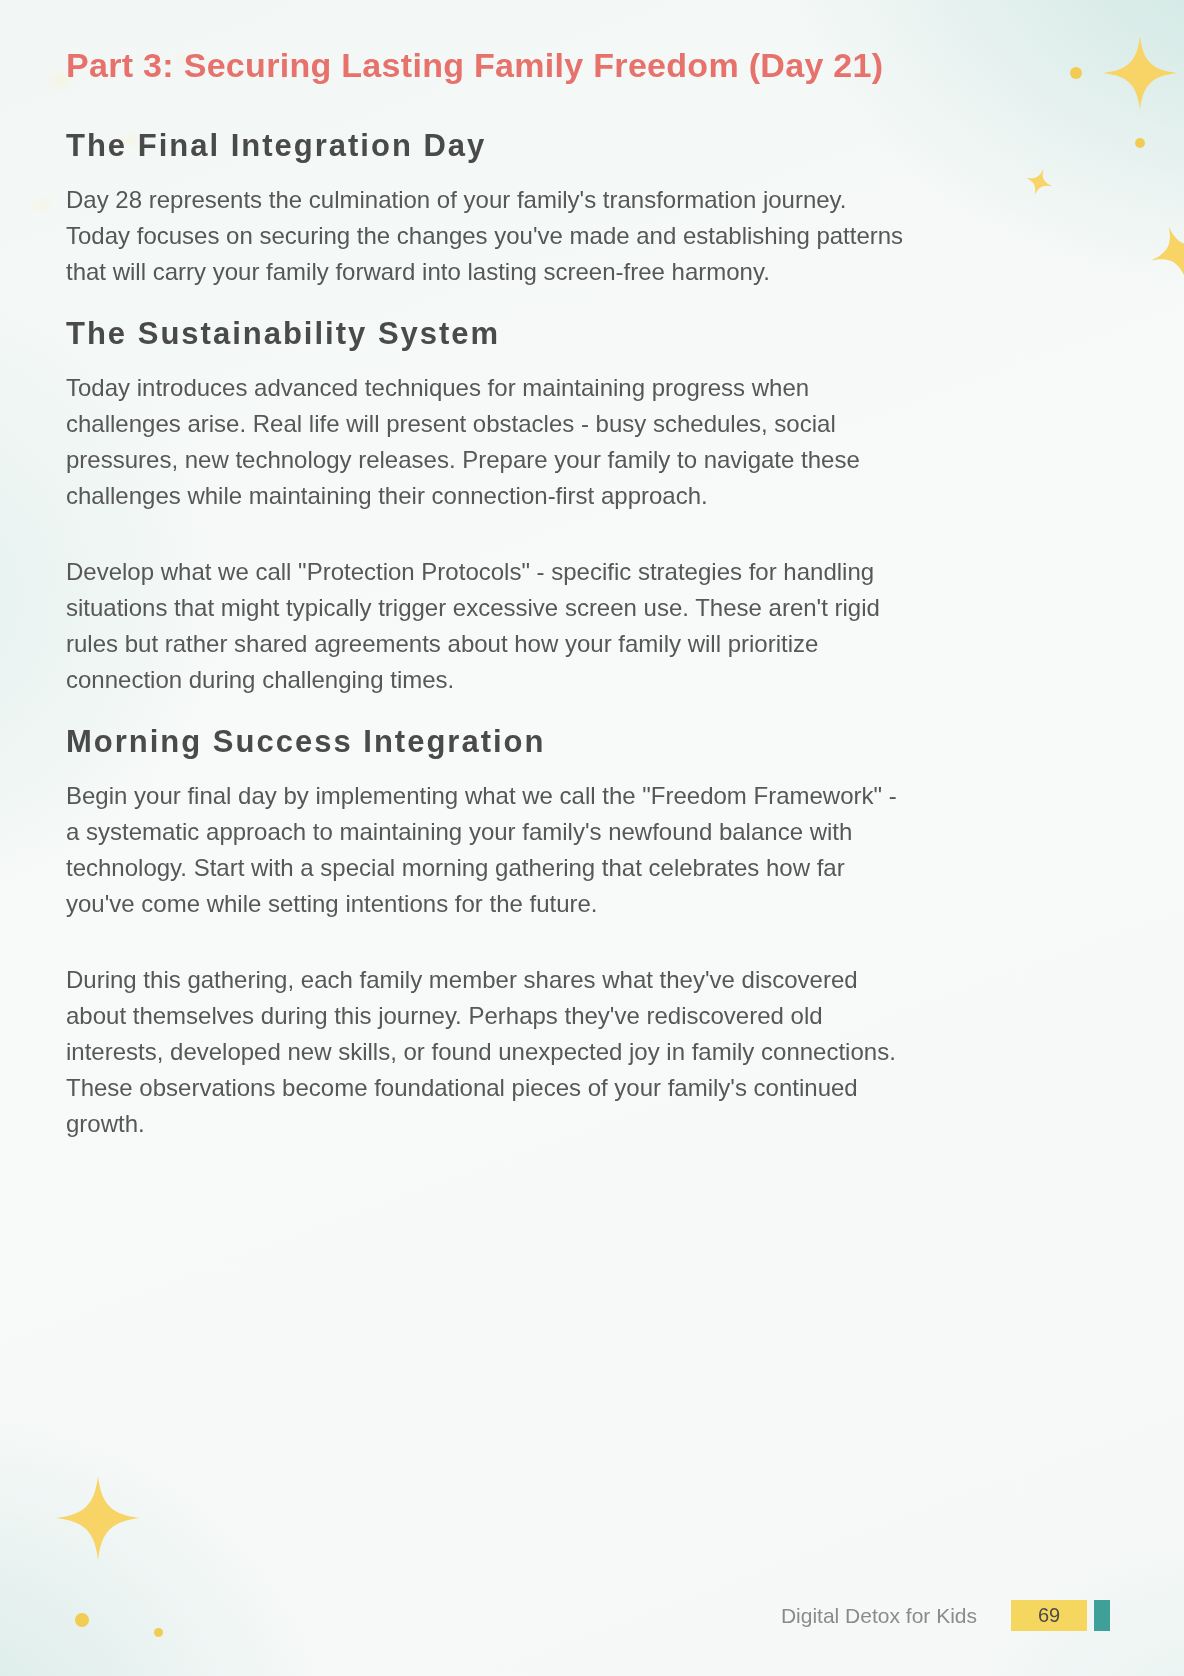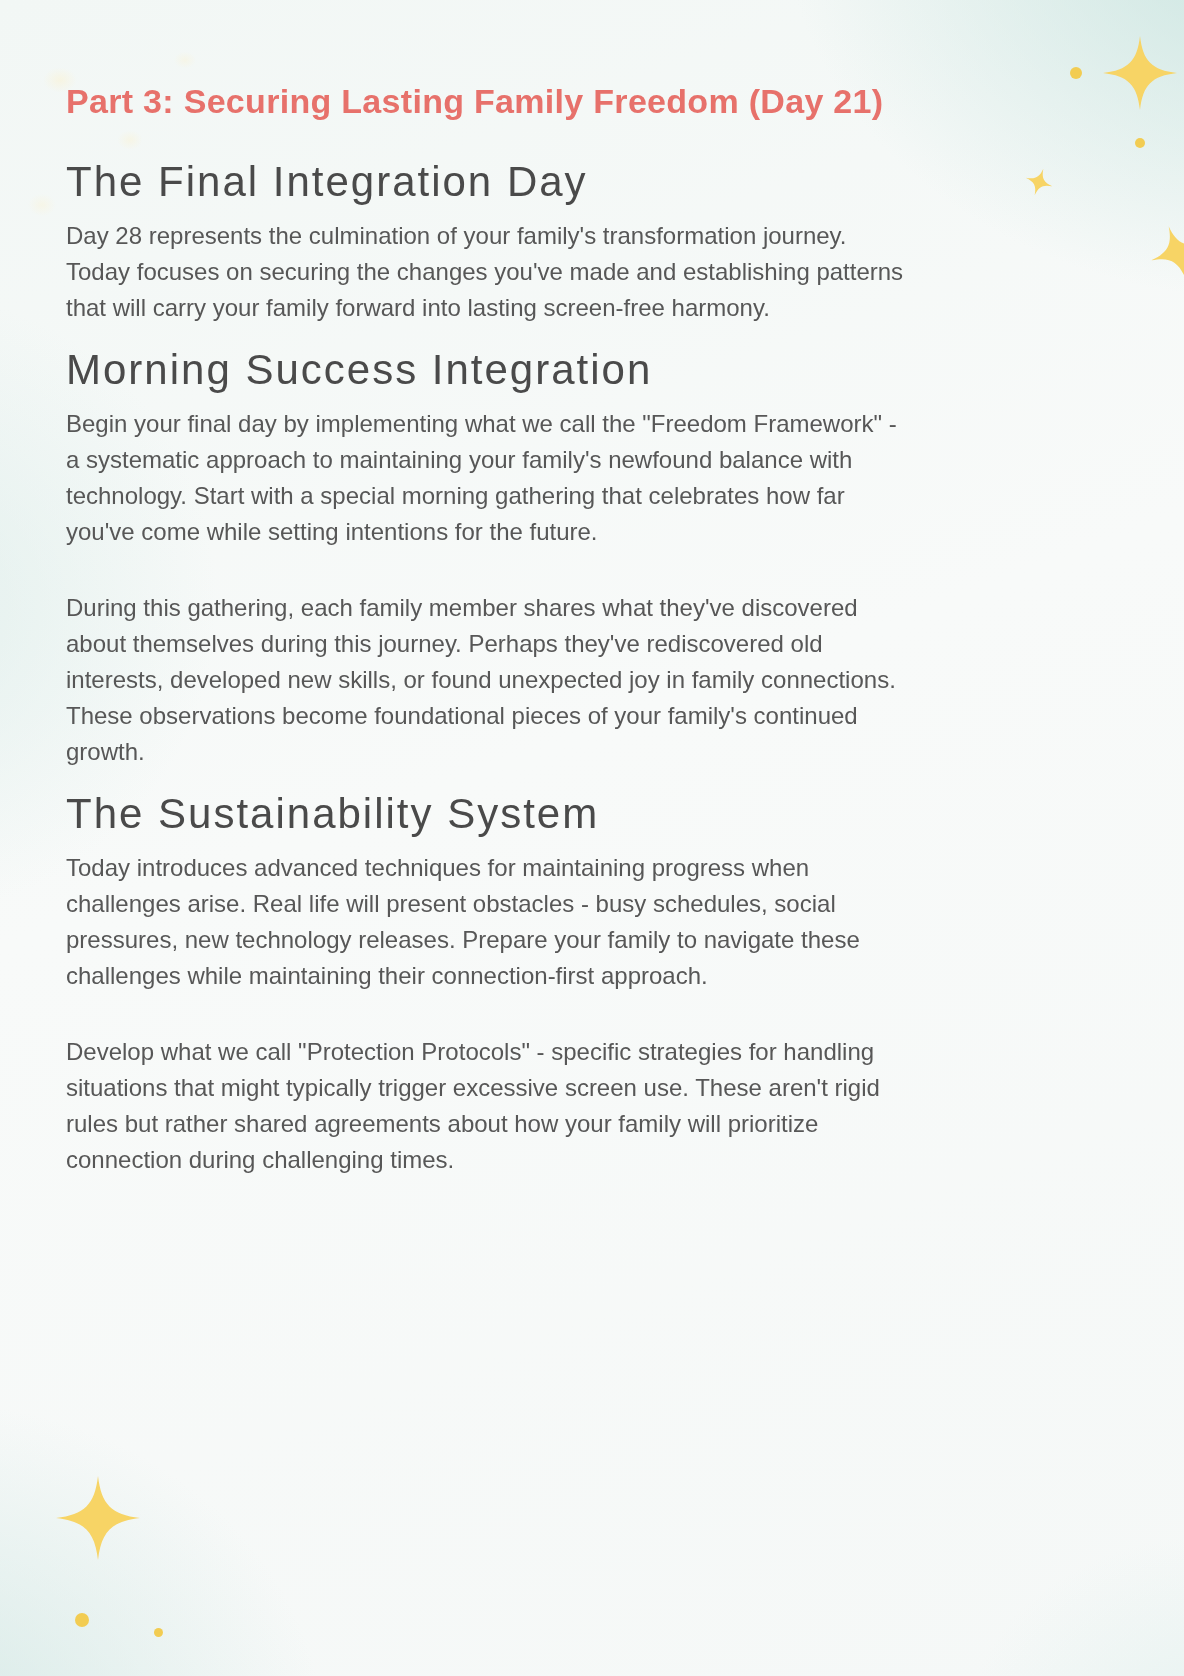--- a/index.html
+++ b/index.html
@@ -15,36 +15,36 @@
       radial-gradient(20px 16px at 42px 205px, rgba(250,242,210,0.40), transparent 70%),
       radial-gradient(16px 12px at 185px 60px, rgba(250,242,210,0.40), transparent 70%),
       radial-gradient(900px 700px at 108% -5%,  rgba(198,227,222,0.95), rgba(198,227,222,0) 55%),
       radial-gradient(520px 520px at -8% 36%,   rgba(211,233,229,0.55), rgba(211,233,229,0) 60%),
       radial-gradient(720px 620px at -6% 104%,  rgba(204,229,225,0.75), rgba(204,229,225,0) 55%),
       radial-gradient(420px 320px at 103% 103%, rgba(222,239,236,0.60), rgba(222,239,236,0) 60%),
       linear-gradient(160deg, #f2f7f5 0%, #f8faf9 45%, #f5f8f7 100%);
   }
   .content {
     position: relative;
-    padding: 82px 66px 0 66px;
+    padding: 46px 66px 0 66px;
     width: 956px;
   }
   .part-title {
     margin: 0 0 58px 0;
     font-size: 34px;
     line-height: 38px;
     font-weight: bold;
     letter-spacing: 0.3px;
     color: #E7716B;
   }
   .section-heading {
     margin: -14px 0 18px 0;
-    font-size: 42px;
+    font-size: 31px;
     line-height: 36px;
-    font-weight: normal;
+    font-weight: bold;
     letter-spacing: 2px;
     color: #4A4A4A;
   }
   .body-para {
     margin: 0 0 40px 0;
     font-size: 24px;
     line-height: 36px;
     color: #575757;
     white-space: pre-line;
   }
@@ -105,39 +105,44 @@
     <h1 class="part-title">Part 3: Securing Lasting Family Freedom (Day 21)</h1>
 
     <section>
       <h2 class="section-heading">The Final Integration Day</h2>
       <p class="body-para">Day 28 represents the culmination of your family's transformation journey.
 Today focuses on securing the changes you've made and establishing patterns
 that will carry your family forward into lasting screen-free harmony.</p>
     </section>
 
     <section>
+      <h2 class="section-heading">The Sustainability System</h2>
+      <p class="body-para">Today introduces advanced techniques for maintaining progress when
+challenges arise. Real life will present obstacles - busy schedules, social
+pressures, new technology releases. Prepare your family to navigate these
+challenges while maintaining their connection-first approach.</p>
+      <p class="body-para">Develop what we call "Protection Protocols" - specific strategies for handling
+situations that might typically trigger excessive screen use. These aren't rigid
+rules but rather shared agreements about how your family will prioritize
+connection during challenging times.</p>
+    </section>
+
+    <section>
       <h2 class="section-heading">Morning Success Integration</h2>
       <p class="body-para">Begin your final day by implementing what we call the "Freedom Framework" -
 a systematic approach to maintaining your family's newfound balance with
 technology. Start with a special morning gathering that celebrates how far
 you've come while setting intentions for the future.</p>
       <p class="body-para">During this gathering, each family member shares what they've discovered
 about themselves during this journey. Perhaps they've rediscovered old
 interests, developed new skills, or found unexpected joy in family connections.
 These observations become foundational pieces of your family's continued
 growth.</p>
     </section>
-
-    <section>
-      <h2 class="section-heading">The Sustainability System</h2>
-      <p class="body-para">Today introduces advanced techniques for maintaining progress when
-challenges arise. Real life will present obstacles - busy schedules, social
-pressures, new technology releases. Prepare your family to navigate these
-challenges while maintaining their connection-first approach.</p>
-      <p class="body-para">Develop what we call "Protection Protocols" - specific strategies for handling
-situations that might typically trigger excessive screen use. These aren't rigid
-rules but rather shared agreements about how your family will prioritize
-connection during challenging times.</p>
-    </section>
   </main>
 
+  <footer class="page-footer">
+    <span class="footer-book-title">Digital Detox for Kids</span>
+    <span class="page-badge">69</span>
+    <span class="accent-bar"></span>
+  </footer>
 
 </div>
 
 </body></html>

